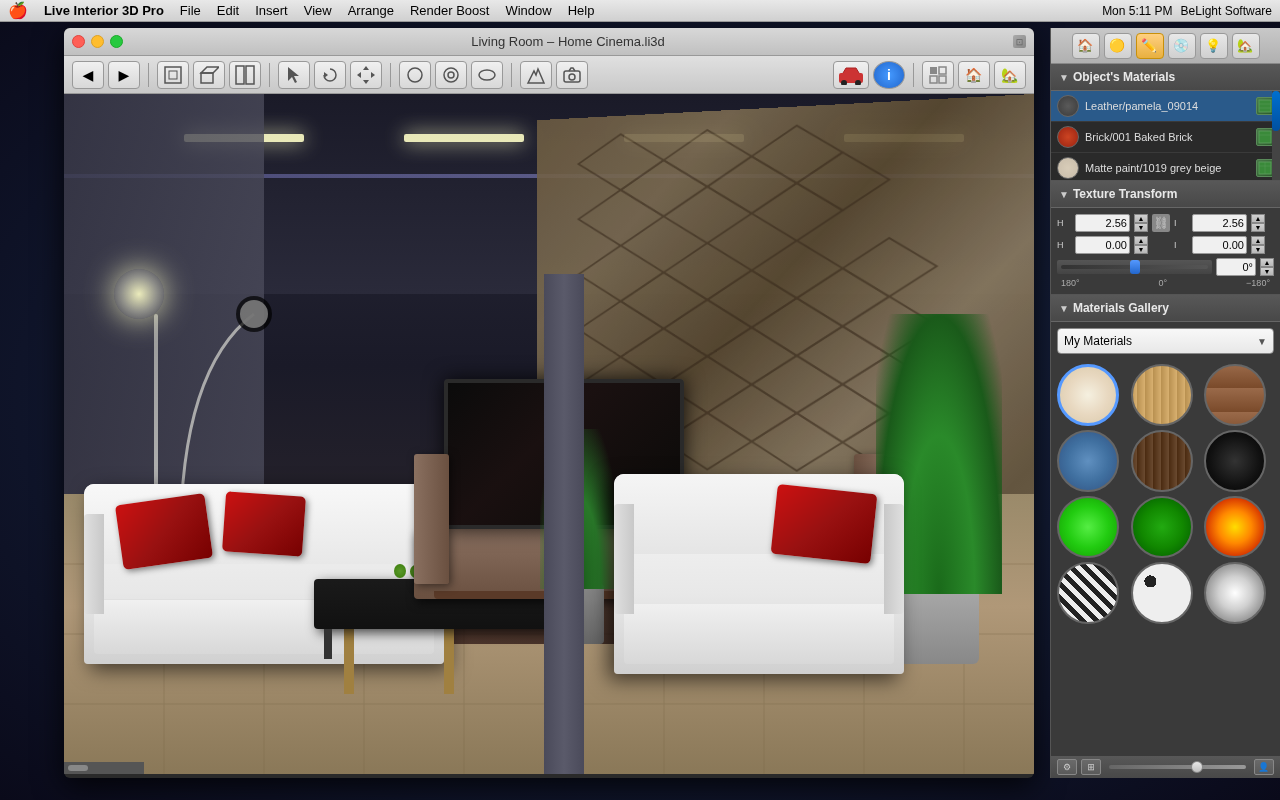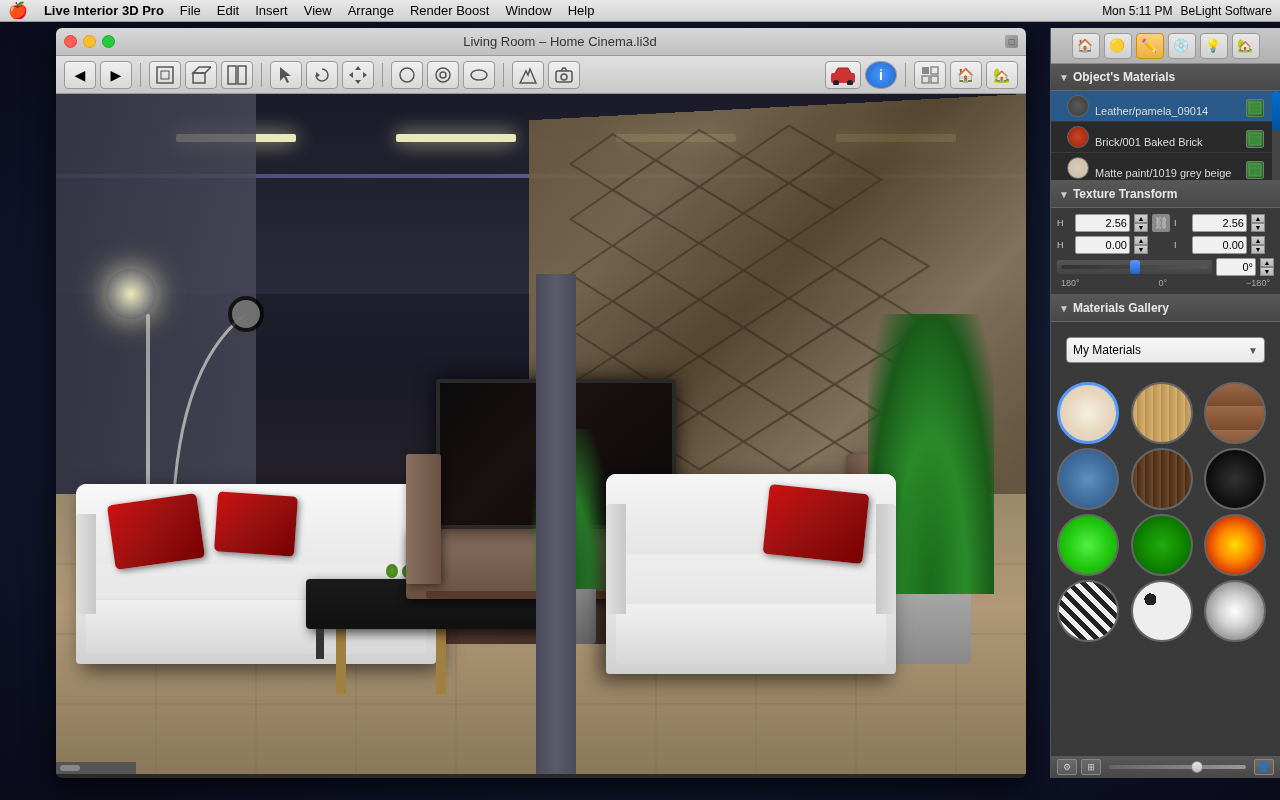--- a/index.html
+++ b/index.html
@@ -31,21 +31,21 @@
     .menubar-right {
       margin-left: auto;
       display: flex;
       align-items: center;
       gap: 8px;
       font-size: 12px;
     }
     
     .main-window {
       position: absolute;
-      top: 28px; left: 56px;
+      top: 28px; left: 64px;
       width: 970px;
       height: 750px;
       background: #2a2a2a;
       border-radius: 6px;
       box-shadow: 0 8px 30px rgba(0,0,0,0.8);
       overflow: hidden;
     }
     .window-titlebar {
       height: 28px;
       background: linear-gradient(180deg, #d8d8d8 0%, #c0c0c0 100%);
@@ -205,22 +205,22 @@
     .section-arrow { margin-right: 4px; font-size: 10px; color: #ccc; }
     .materials-list {
       background: #2a2a2a;
       max-height: 90px;
       overflow-y: auto;
       border-bottom: 1px solid #555;
       position: relative;
     }
     .material-item {
       display: flex;
-      align-items: flex-end;
-      padding: 4px 16px;
+      align-items: center;
+      padding: 4px 6px;
       gap: 6px;
       cursor: pointer;
       border-bottom: 1px solid #3a3a3a;
     }
     .material-item.selected { background: #2a5a8a; }
     .material-swatch {
       width: 22px; height: 22px;
       border-radius: 11px;
       border: 1px solid #666;
       flex-shrink: 0;
@@ -358,21 +358,21 @@
       display: flex;
       align-items: center;
       padding: 6px 8px;
       background: linear-gradient(180deg, #585858 0%, #484848 100%);
       border-bottom: 1px solid #666;
       color: #e8e8e8;
       font-size: 12px;
       font-weight: bold;
     }
     .gallery-dropdown {
-      margin: 15px;
+      margin: 6px;
       height: 22px;
       background: linear-gradient(180deg, #f8f8f8 0%, #e8e8e8 100%);
       border: 1px solid #888;
       border-radius: 4px;
       display: flex;
       align-items: center;
       padding: 12px 6px;
       font-size: 12px;
       cursor: pointer;
     }

